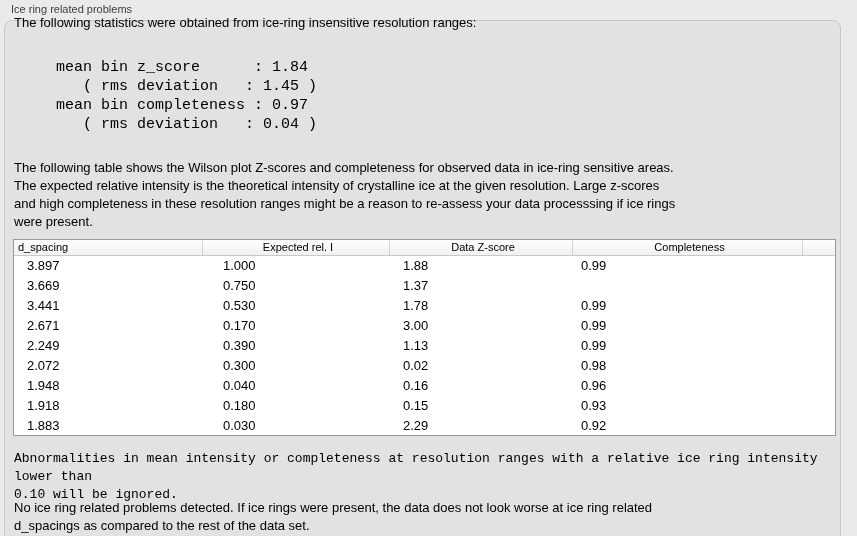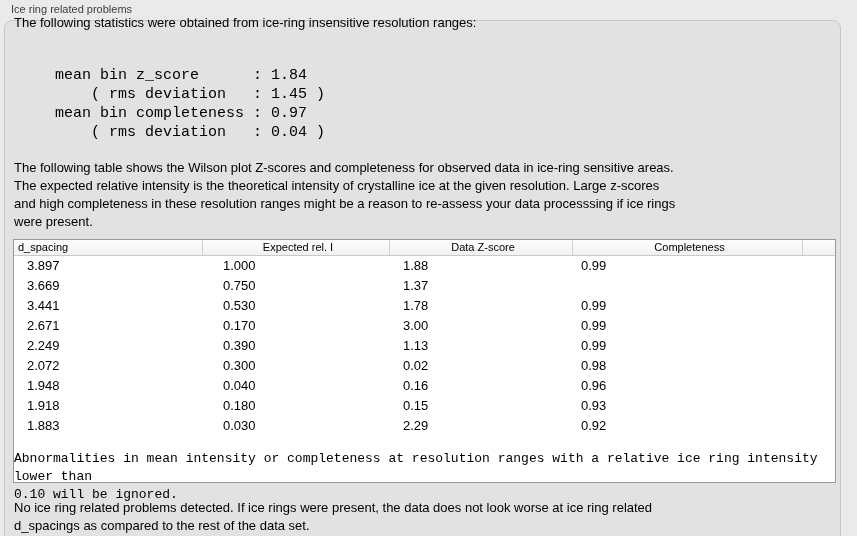--- a/index.html
+++ b/index.html
@@ -27,29 +27,30 @@
   }
   .para {
     position:absolute; left:14px;
     width:825px;
     font-size:13px; line-height:18px;
     white-space:pre-line;
   }
   .p1 { top:14px; }
   .mono {
     position:absolute; left:47px; top:58px;
-    margin:8px;
+    margin:0;
     font-family:"Liberation Mono", monospace;
     font-size:15px; line-height:19px;
     white-space:pre;
+    text-align:center;
   }
   .p2 { top:159px; }
   .listctrl {
     position:absolute; left:13px; top:239px;
-    width:823px; height:244px;
+    width:823px; height:197px;
     box-sizing:border-box;
     background:#ffffff;
     border:1px solid #999999;
     overflow:hidden;
   }
   .lhead {
     display:flex;
     height:16px;
     box-sizing:border-box;
     background:linear-gradient(#fdfdfd, #f1f1f1);

